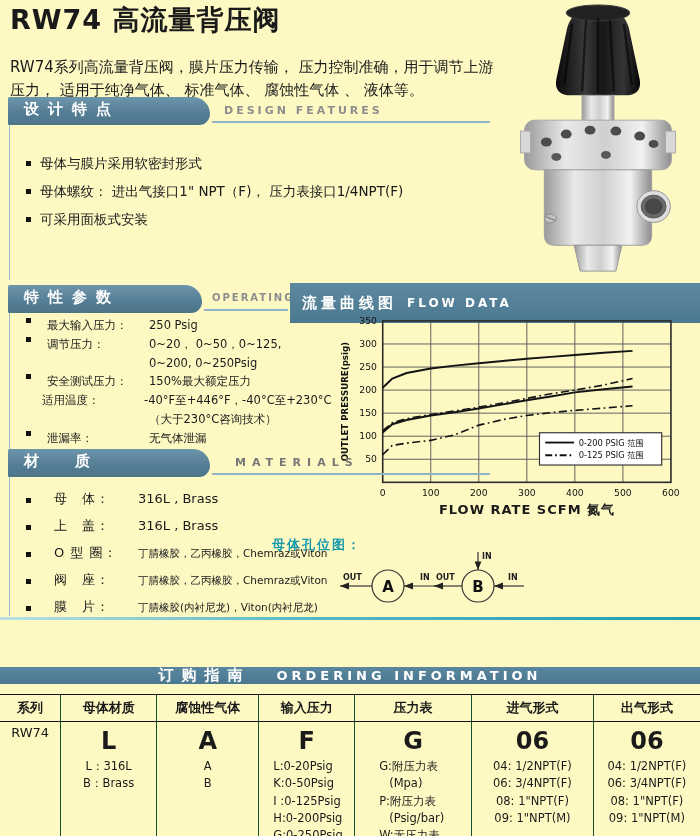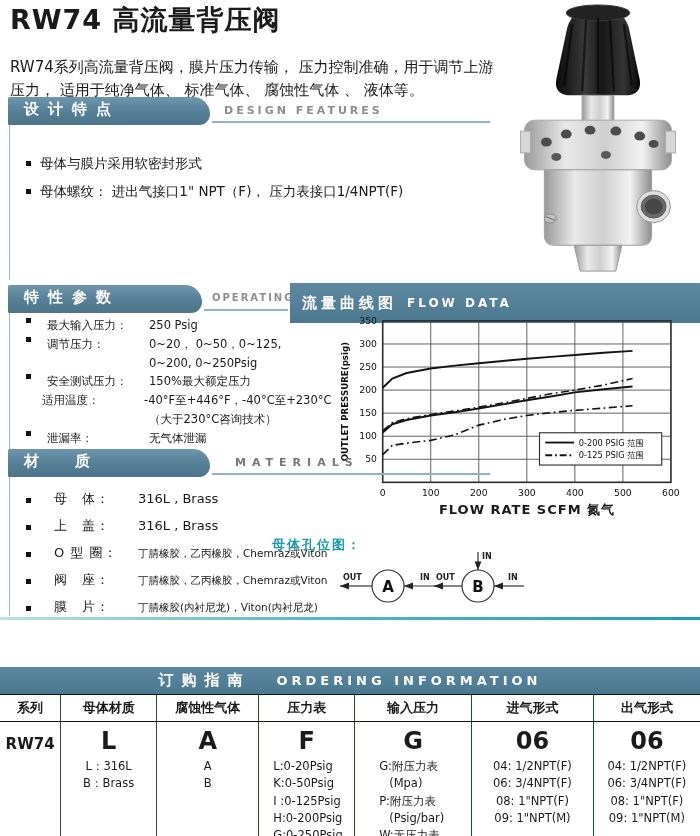--- a/index.html
+++ b/index.html
@@ -1,17 +1,17 @@
 <!DOCTYPE html>
 <html><head>
 <meta charset="utf-8">
 <style>
   html,body{margin:0;padding:0;background:#e8e8e8;}
   .page{
-    position:relative;width:700px;height:836px;background:#ffffff;margin:0 auto;
+    position:relative;width:700px;height:836px;background:#fef9c3;margin:0 auto;
     font-family:"DejaVu Sans","Liberation Sans",sans-serif;color:#1a1a1a;overflow:hidden;
   }
   
   .title{position:absolute;left:10px;top:2px;font-size:27px;font-weight:bold;letter-spacing:1px;}
   .desc{position:absolute;left:10px;top:56px;width:492px;font-size:15px;line-height:1.55;}
   .photo{position:absolute;left:498px;top:0;width:200px;height:288px;}
   
   .tab{
     position:absolute;left:8px;height:22px;width:186px;padding:3px 0 3px 16px;
     background:linear-gradient(180deg,#6e96ab 0%,#557f96 55%,#4c7489 100%);
@@ -47,36 +47,36 @@
   .chart svg{width:392px;height:auto;display:block;}
   .xlabel{text-align:center;font-size:13px;font-weight:bold;margin:0 0 0 58px;letter-spacing:1px;}
   
   .holetitle{position:absolute;left:272px;top:536px;color:#189aad;font-size:13px;font-weight:bold;letter-spacing:2px;}
   .holes{position:absolute;left:336px;top:546px;width:190px;height:64px;}
   
   .divider{position:absolute;left:0;top:617px;width:700px;height:3px;
     background:linear-gradient(90deg,#b9e0e4 0%,#55b7c4 45%,#1f9db1 100%);}
   
   .obar{
-    position:absolute;left:0;top:667px;width:700px;height:27px;
+    position:absolute;left:0;top:667px;width:700px;height:17px;
     background:linear-gradient(180deg,#5a879e,#4a7890);color:#fff;
     display:flex;align-items:center;justify-content:center;font-weight:bold;
   }
   .obar .cn{font-size:15px;letter-spacing:8px;margin-right:26px;}
   .obar .en{font-size:13px;letter-spacing:4px;}
   .otable{position:absolute;left:0;top:694px;width:700px;
     display:grid;grid-template-columns:8.6% 13.7% 14.6% 13.7% 16.7% 17.4% 15.3%;}
   .oth{
     border-top:1.5px solid #111;border-bottom:1.5px solid #111;
     text-align:center;font-size:13px;font-weight:bold;padding:4px 0;white-space:nowrap;
   }
   .otd{padding:3px 0 6px 0;min-height:128px;box-sizing:border-box;text-align:center;}
   .cDiv{border-left:1px solid #14532d;}
   .code{font-size:24px;font-weight:bold;margin:2px 0 3px 0;}
-  .series-code{font-size:15px;font-weight:bold;margin-top:10px;}
+  .series-code{font-size:13px;font-weight:normal;}
   .opt{font-size:11.5px;line-height:1.5;white-space:nowrap;}
   .opt-left{text-align:left;padding-left:14px;}
   .opt-ind{text-align:left;padding-left:26px;}
   .note{font-size:10px;font-weight:bold;margin-top:8px;white-space:nowrap;}
 </style>
 </head>
 <body>
 
 <div class="page">
 
@@ -130,20 +130,21 @@
     <path d="M76,247 h48 l-6,26 h-36 z" fill="url(#metalV)" stroke="#9a9a9a"></path>
   </svg>
 
   <div class="tab" style="top:97px;"><span>设计特点</span></div>
   <div class="entitle" style="left:224px;top:104px;">DESIGN FEATURES</div>
   <div class="rule" style="left:212px;top:121px;width:278px;"></div>
   <div class="vrule" style="left:9px;top:123px;height:157px;"></div>
   <div class="blist" style="top:155px;">
     <div class="li"><span class="sq"></span><span>母体与膜片采用软密封形式</span></div>
     <div class="li"><span class="sq"></span><span>母体螺纹： 进出气接口1" NPT（F)， 压力表接口1/4NPT(F)</span></div>
+    <div class="li"><span class="sq"></span><span>可采用面板式安装</span></div>
   </div>
 
   <div class="tab" style="top:285px;width:178px;"><span>特性参数</span></div>
   <div class="entitle" style="left:212px;top:292px;font-size:10px;letter-spacing:2px;">OPERATING PARAMETERS</div>
   <div class="rule" style="left:204px;top:309px;width:84px;"></div>
   <div class="vrule" style="left:9px;top:311px;height:138px;"></div>
   <div class="params">
     <div class="prow">
         <span class="sq"></span>
         <span class="plabel">最大输入压力：</span>
@@ -296,22 +297,22 @@
   <div class="divider"></div>
 
   <div class="obar">
     <span class="cn">订购指南</span>
     <span class="en">ORDERING INFORMATION</span>
   </div>
   <div class="otable">
     <div class="oth">系列</div>
     <div class="oth cDiv">母体材质</div>
     <div class="oth cDiv">腐蚀性气体</div>
+    <div class="oth cDiv">输入压力</div>
     <div class="oth cDiv">压力表</div>
-    <div class="oth cDiv">输入压力</div>
     <div class="oth cDiv">进气形式</div>
     <div class="oth cDiv">出气形式</div>
 
     <div class="otd">
       <div class="series-code">RW74</div>
     </div>
     <div class="otd cDiv">
       <div class="code">L</div>
       <div class="opt">L：316L</div>
       <div class="opt">B：Brass</div>

